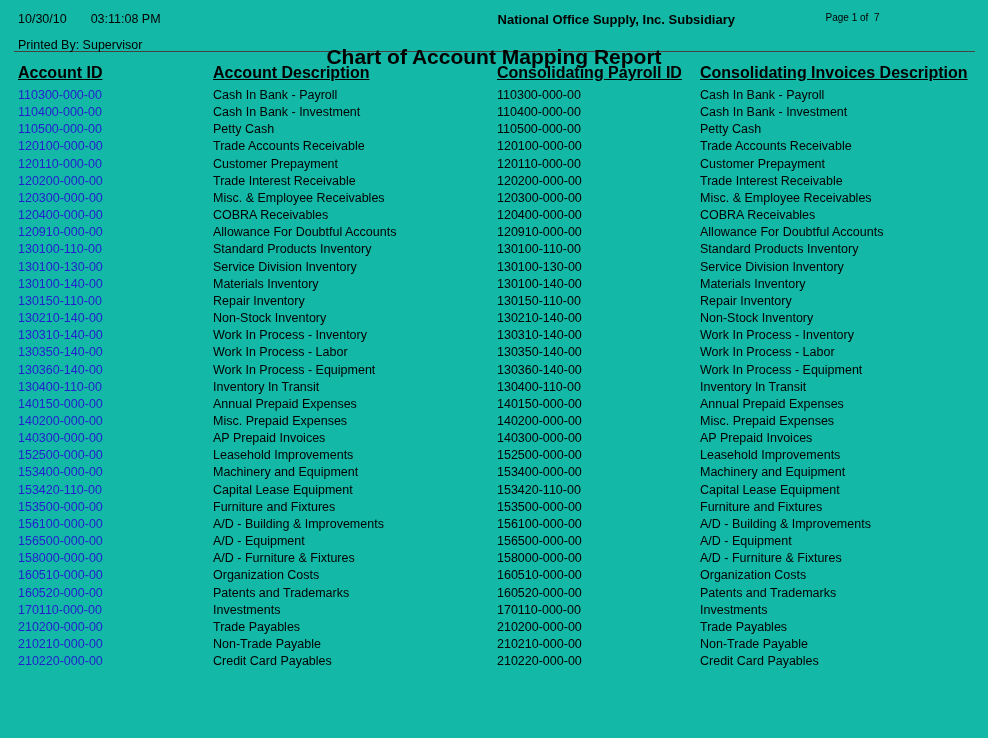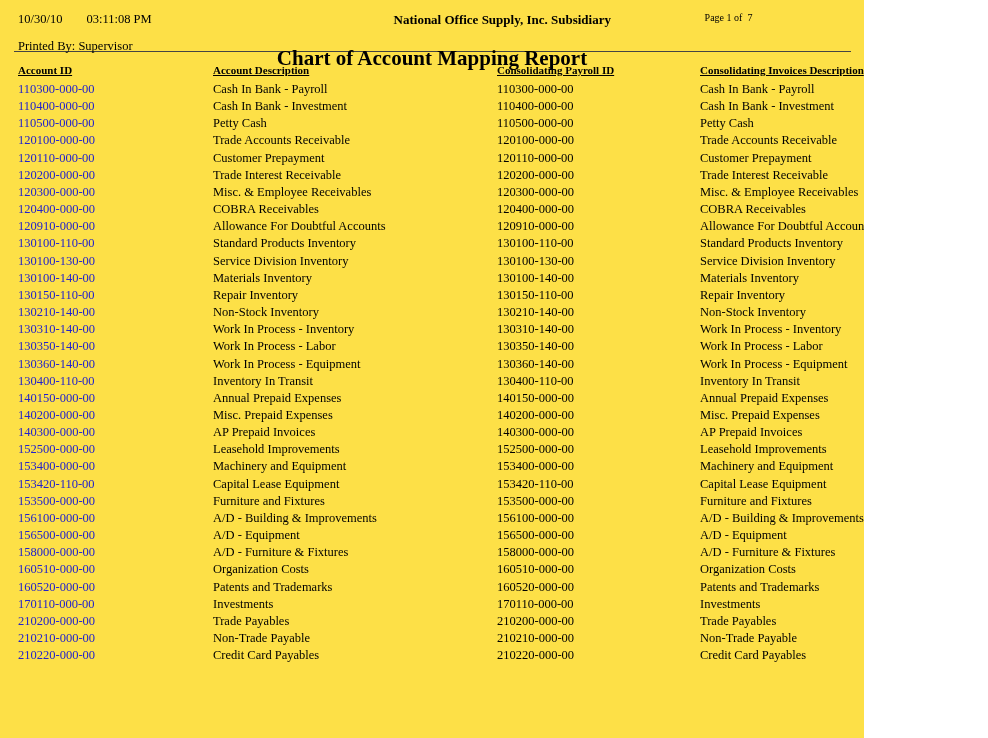--- a/index.html
+++ b/index.html
@@ -1,21 +1,21 @@
 <!DOCTYPE html>
 <html><head>
 <meta charset="utf-8">
 <style>
   html, body { margin: 0; padding: 0; background: #fff; }
   .page {
     position: relative;
-    width: 864px;
+    width: 988px;
     height: 738px;
-    background: #fde047;
-    font-family: Liberation Serif, serif;
+    background: #14b8a6;
+    font-family: Liberation Sans, sans-serif;
     color: #000000;
     overflow: hidden;
     box-sizing: border-box;
   }
   .report-header {
     display: flex;
     align-items: flex-start;
     padding: 12px 18px 0 18px;
     height: 51px;
     box-sizing: border-box;
@@ -41,21 +41,21 @@
     width: 956px;
   }
   .acct-table col.c1 { width: 195px; }
   .acct-table col.c2 { width: 284px; }
   .acct-table col.c3 { width: 203px; }
   .acct-table col.c4 { width: auto; }
   .acct-table th {
     text-align: left;
     font-weight: bold;
     text-decoration: underline;
-    font-size: 11px;
+    font-size: 16px;
     padding: 0 0 5px 0;
     white-space: nowrap;
     overflow: hidden;
   }
   .acct-table td {
     font-size: 12.5px;
     line-height: 17.15px;
     padding: 0;
     vertical-align: top;
     white-space: nowrap;

